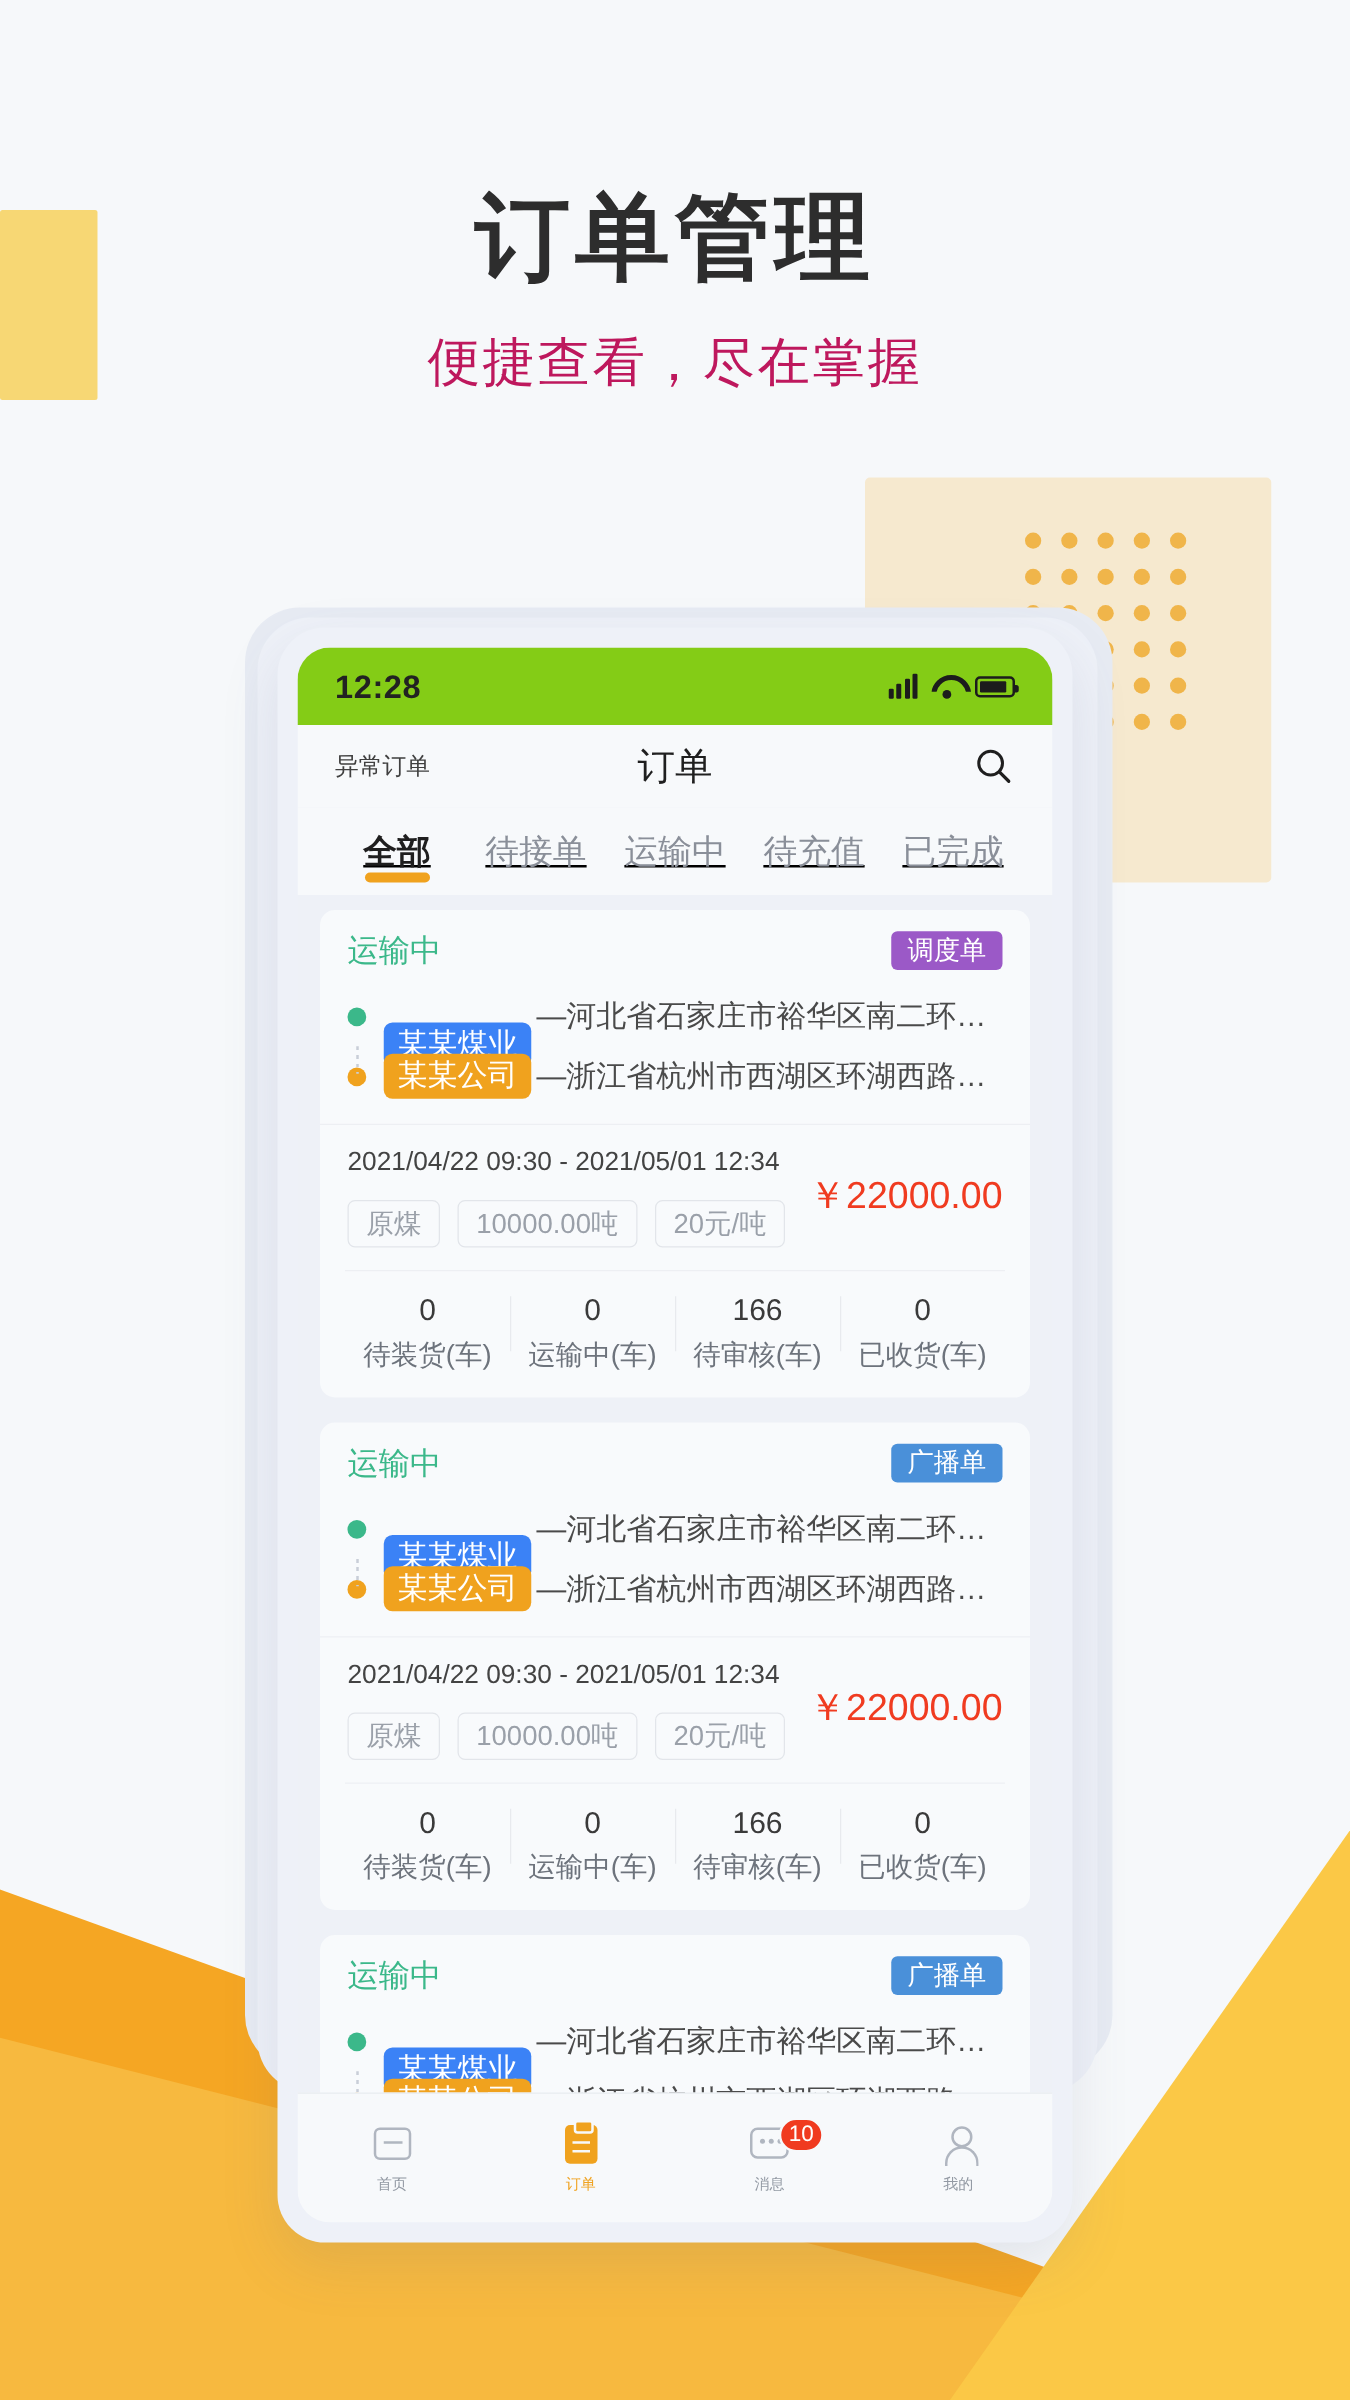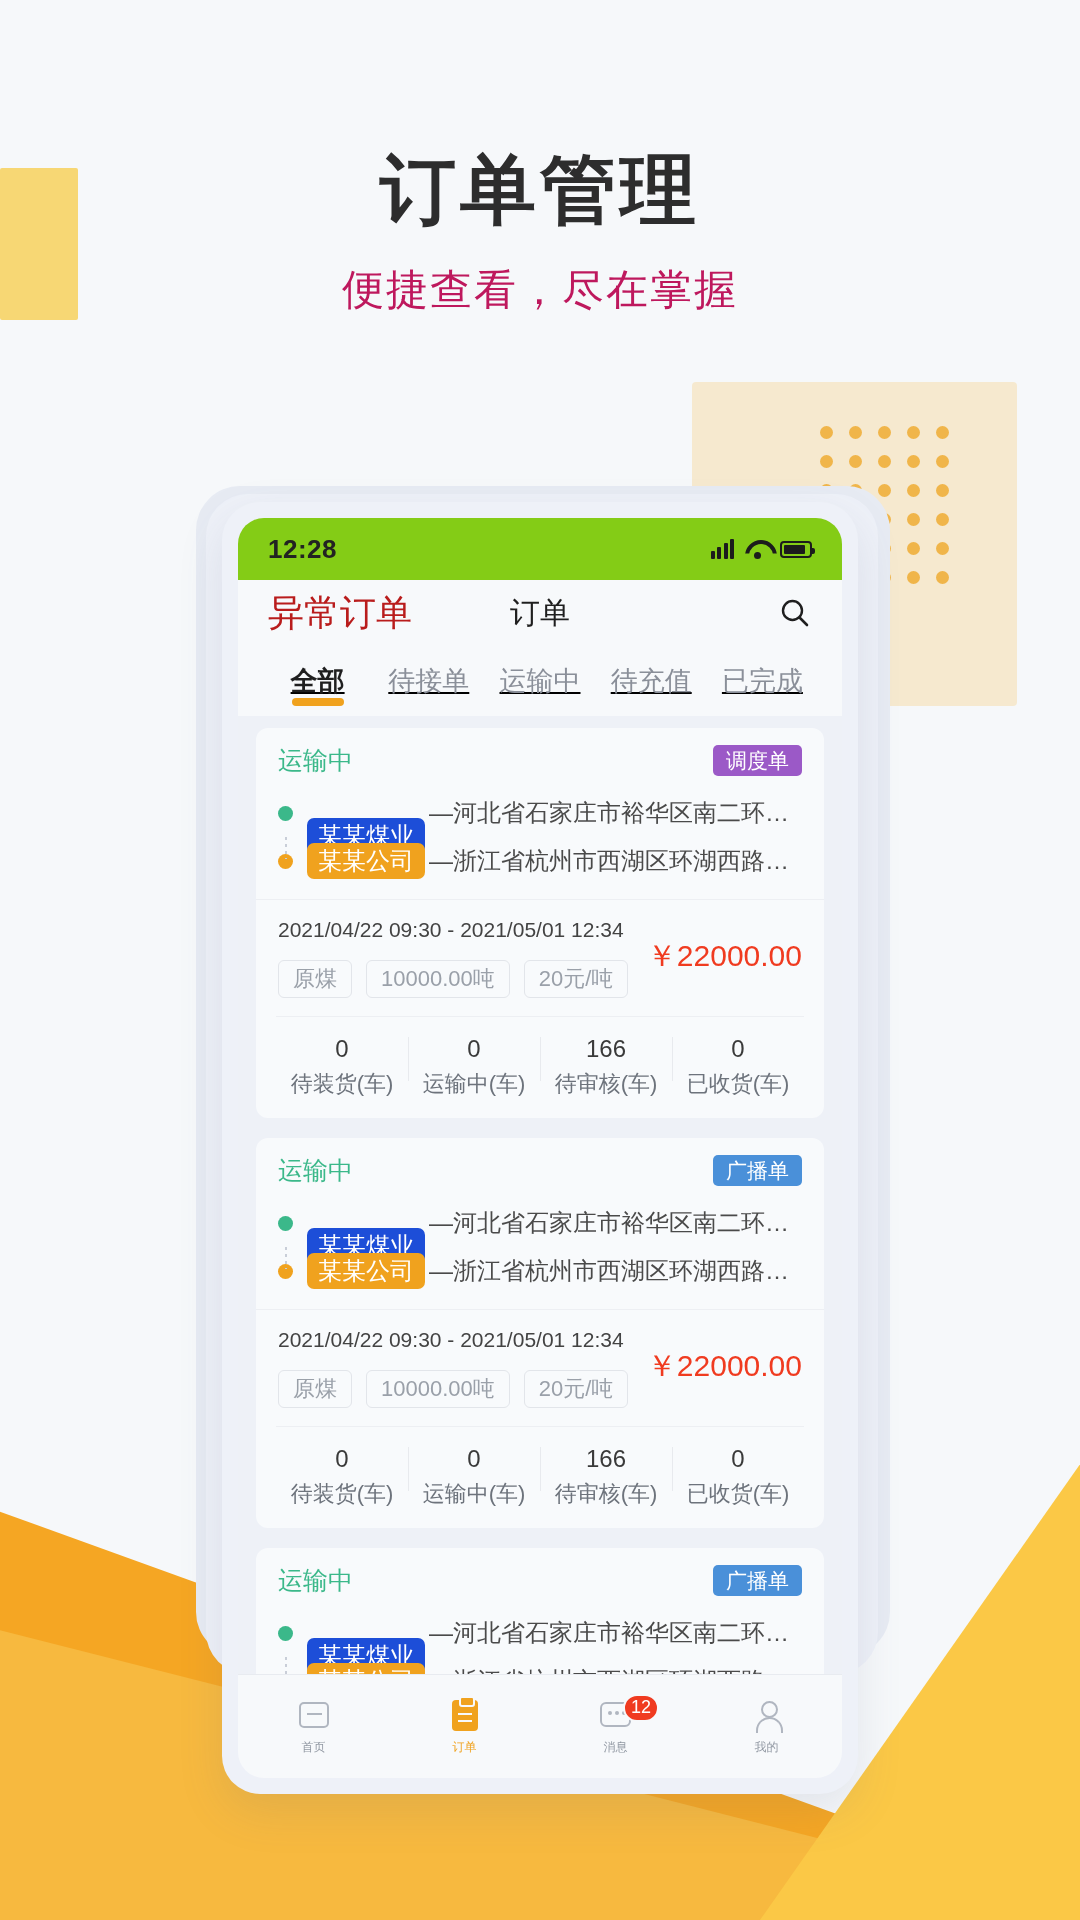--- a/index.html
+++ b/index.html
@@ -110,21 +110,21 @@
   .batt:after {
     content: ""; position: absolute; right: -5px; top: 5px; width: 3px; height: 6px;
     background: #1c1c1c; border-radius: 0 2px 2px 0;
   }
 
   
   .navbar {
     height: 66px; background: #f7f9fb; display: flex; align-items: center;
     padding: 0 30px; position: relative;
   }
-  .nav-left { font-size: 36px; color: #b91c1c; }
+  .nav-left { font-size: 19px; color: #404040; }
   .nav-title {
     position: absolute; left: 0; width: 100%; text-align: center;
     font-size: 30px; color: #1f1f1f; pointer-events: none;
   }
   .nav-search { margin-left: auto; position: relative; z-index: 2; }
   .nav-search svg { display: block; }
 
   
   .tabs {
     height: 70px; background: #f7f9fb; display: flex; align-items: flex-end;
@@ -167,21 +167,21 @@
   .dot-green { background: #3bb88a; }
   .dot-orange { background: #f0a21e; }
   .route-line {
     position: absolute; left: 28.5px; top: 56px; width: 2px; height: 22px;
     background: repeating-linear-gradient(to bottom, #c9ced8 0 3px, transparent 3px 7px);
   }
   .co-badge {
     font-size: 24px; color: #fff; padding: 6px 11px; border-radius: 7px;
     line-height: 1; flex: none;
   }
-  .co-green { background: #1d4ed8; margin-top: 46px; }
+  .co-green { background: #3b82f6; margin-top: 46px; }
   .co-orange { background: #f0a21e; }
   .addr {
     font-size: 24px; color: #4a4a4a; margin-left: 4px;
     white-space: nowrap; overflow: hidden; text-overflow: ellipsis;
   }
 
   .card-divider { height: 1px; background: #edeff3; margin: 0 0px; }
 
   .meta { padding: 18px 22px 0 22px; position: relative; }
   .meta-date { font-size: 21px; color: #434343; }
@@ -488,21 +488,21 @@
         <div class="tabbar-item active">
           <div class="tb-icon">
               <div class="ic-order"></div>
             </div>
           <div class="tb-label">订单</div>
         </div>
         <div class="tabbar-item">
           <div class="tb-icon">
               <div class="ic-msg"></div>
             </div>
-          <div class="tb-badge">12</div>
+          <div class="tb-badge">10</div>
           <div class="tb-label">消息</div>
         </div>
         <div class="tabbar-item">
           <div class="tb-icon">
               <div class="ic-user"></div>
             </div>
           <div class="tb-label">我的</div>
         </div>
       </div>
 

